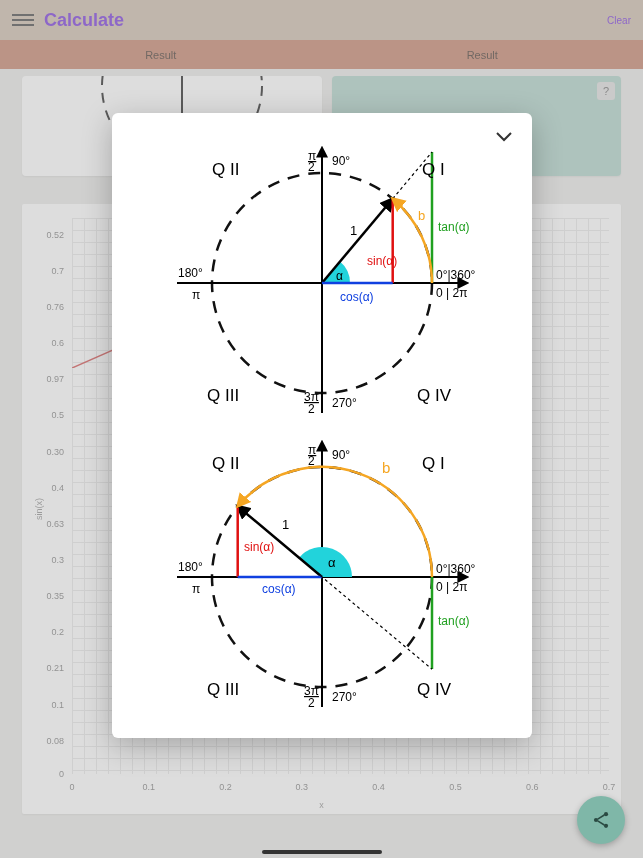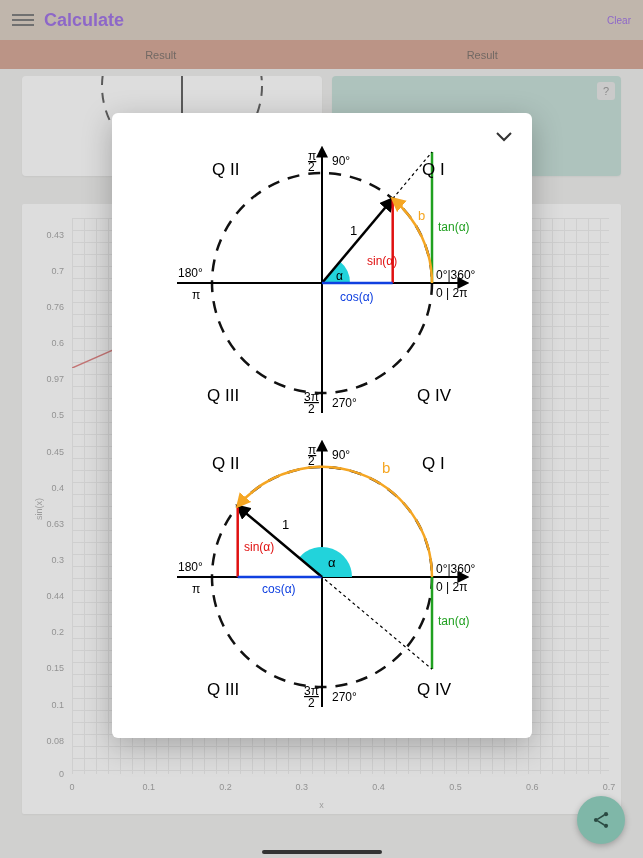--- a/index.html
+++ b/index.html
@@ -126,33 +126,33 @@
     <div class="bg-upper-right">
       <div class="help-btn">?</div>
     </div>
   </div>
 
   <div class="chart-area">
     <div class="chart-grid"></div>
     <div class="y-label">sin(x)</div>
     <div class="x-label">x</div>
     <div class="y-ticks">
-      <div style="top:3%">0.43</div>
+      <div style="top:3%">0.52</div>
       <div style="top:9.5%">0.7</div>
       <div style="top:16%">0.76</div>
       <div style="top:22.5%">0.6</div>
       <div style="top:29%">0.97</div>
       <div style="top:35.5%">0.5</div>
-      <div style="top:42%">0.45</div>
+      <div style="top:42%">0.30</div>
       <div style="top:48.5%">0.4</div>
       <div style="top:55%">0.63</div>
       <div style="top:61.5%">0.3</div>
-      <div style="top:68%">0.44</div>
+      <div style="top:68%">0.35</div>
       <div style="top:74.5%">0.2</div>
-      <div style="top:81%">0.15</div>
+      <div style="top:81%">0.21</div>
       <div style="top:87.5%">0.1</div>
       <div style="top:94%">0.08</div>
       <div style="top:100%">0</div>
     </div>
     <div class="x-ticks">
       <div style="left:0%">0</div>
       <div style="left:14.3%">0.1</div>
       <div style="left:28.6%">0.2</div>
       <div style="left:42.8%">0.3</div>
       <div style="left:57.1%">0.4</div>

